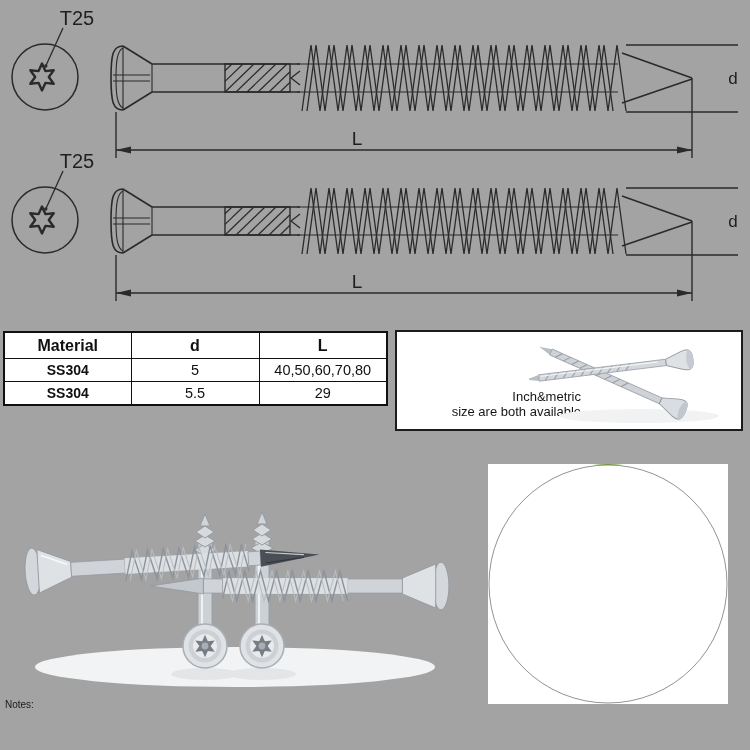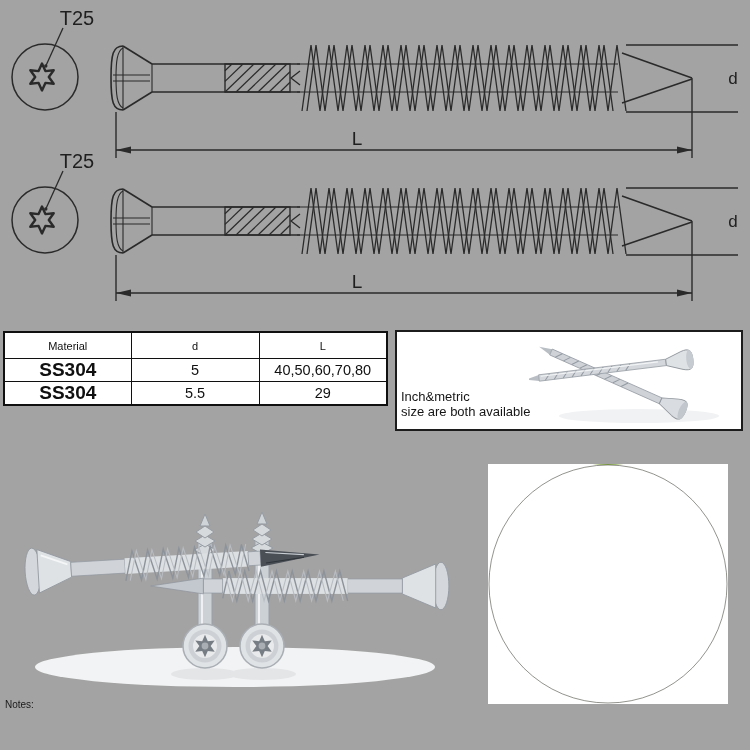--- a/index.html
+++ b/index.html
@@ -8,27 +8,27 @@
   .abs{position:absolute;}
   
   .drv-label{font-size:20px;fill:#1f1f1f;text-anchor:middle;font-family:"Liberation Sans",sans-serif;}
   .dim-d{font-size:17px;fill:#1f1f1f;text-anchor:middle;font-family:"Liberation Sans",sans-serif;}
   .dim-l{font-size:19px;fill:#1f1f1f;text-anchor:middle;font-family:"Liberation Sans",sans-serif;}
   
   table.spec{position:absolute;left:3px;top:331px;width:383px;border-collapse:collapse;
              table-layout:fixed;background:#fff;border:2px solid #101010;}
   .spec th,.spec td{border:1.6px solid #101010;text-align:center;vertical-align:middle;
                     padding:0;color:#101010;}
-  .spec th{height:25px;font-size:11px;font-weight:normal;}
+  .spec th{height:25px;font-size:16px;font-weight:bold;}
   .spec td{height:22px;font-size:14.5px;}
-  .spec td.mat{font-weight:bold;font-size:19px;}
+  .spec td.mat{font-weight:bold;font-size:14px;}
   
   .feature-box{position:absolute;left:395px;top:330px;width:348px;height:101px;
                border:2px solid #1c1c1c;box-sizing:border-box;background:#fff;}
-  .feature-text{position:absolute;left:4px;top:57px;width:180px;text-align:left;
+  .feature-text{position:absolute;left:4px;top:57px;width:180px;text-align:right;
                 font-size:13px;line-height:15px;color:#161616;}
   .feature-img{position:absolute;right:2px;top:2px;}
   
   .notes{position:absolute;left:5px;top:698px;font-size:10px;line-height:14.3px;color:#1b1b1b;}
 </style>
 </head>
 <body>
 
 <div class="page">
 

